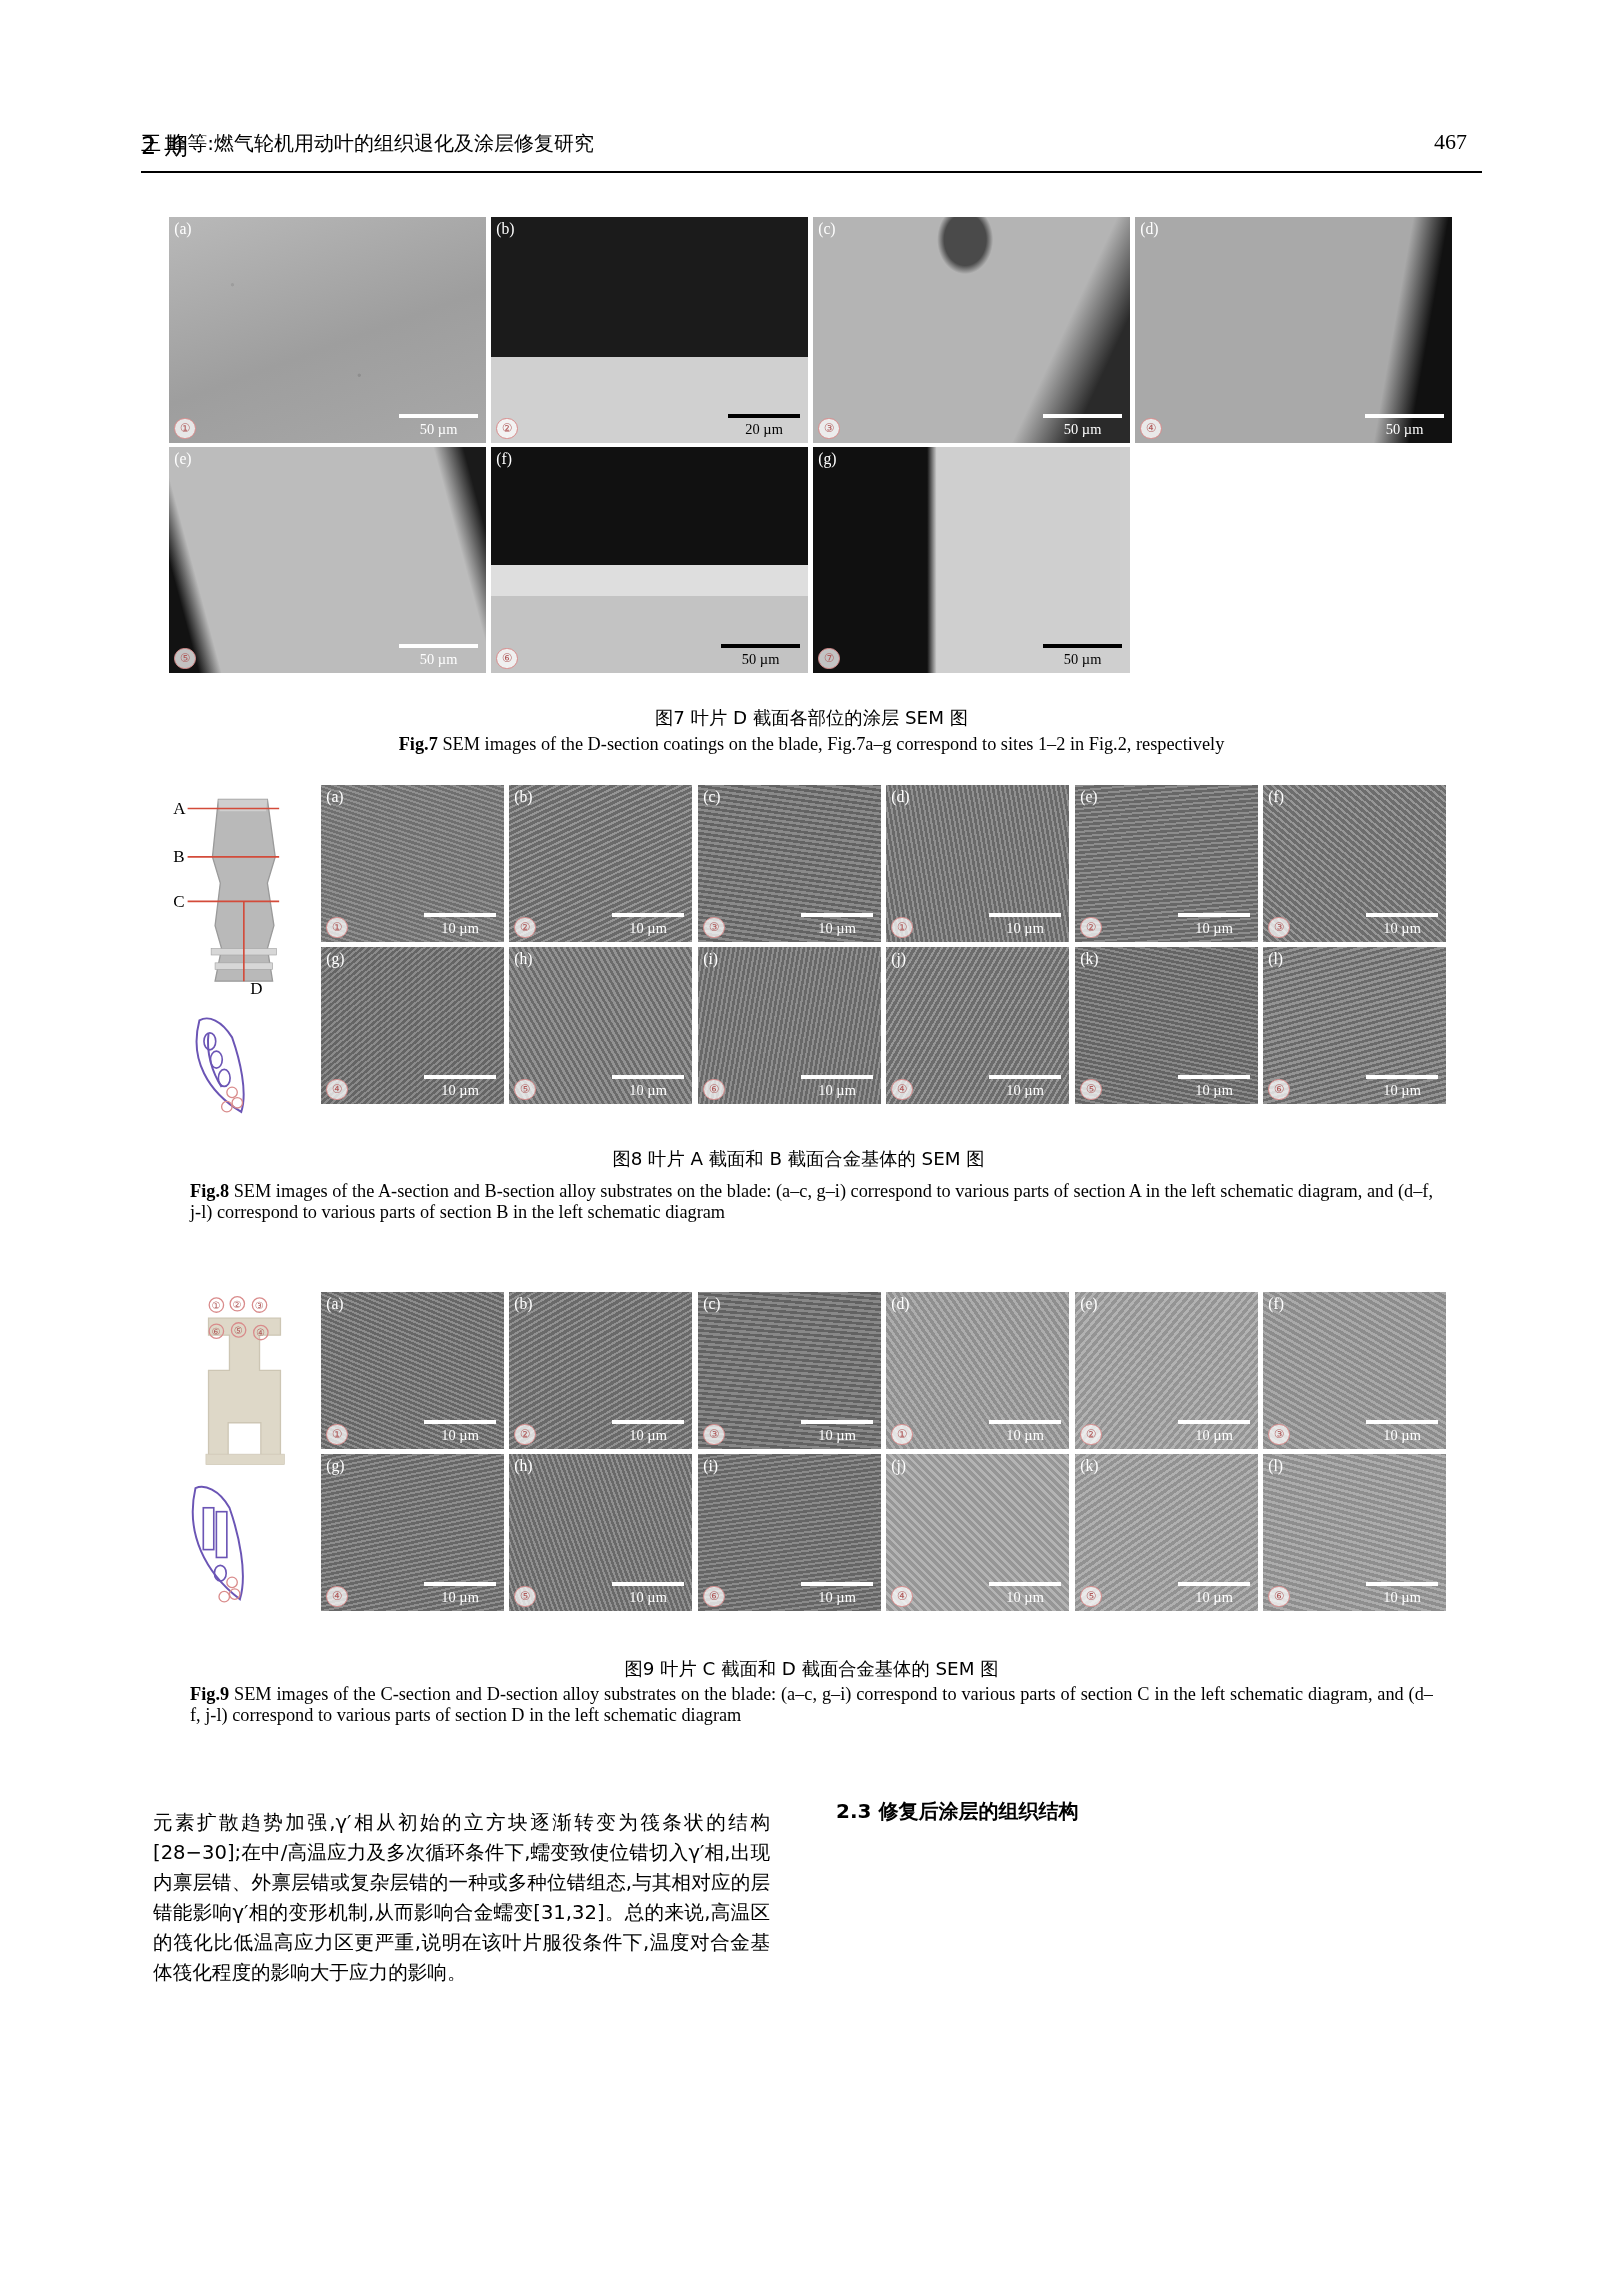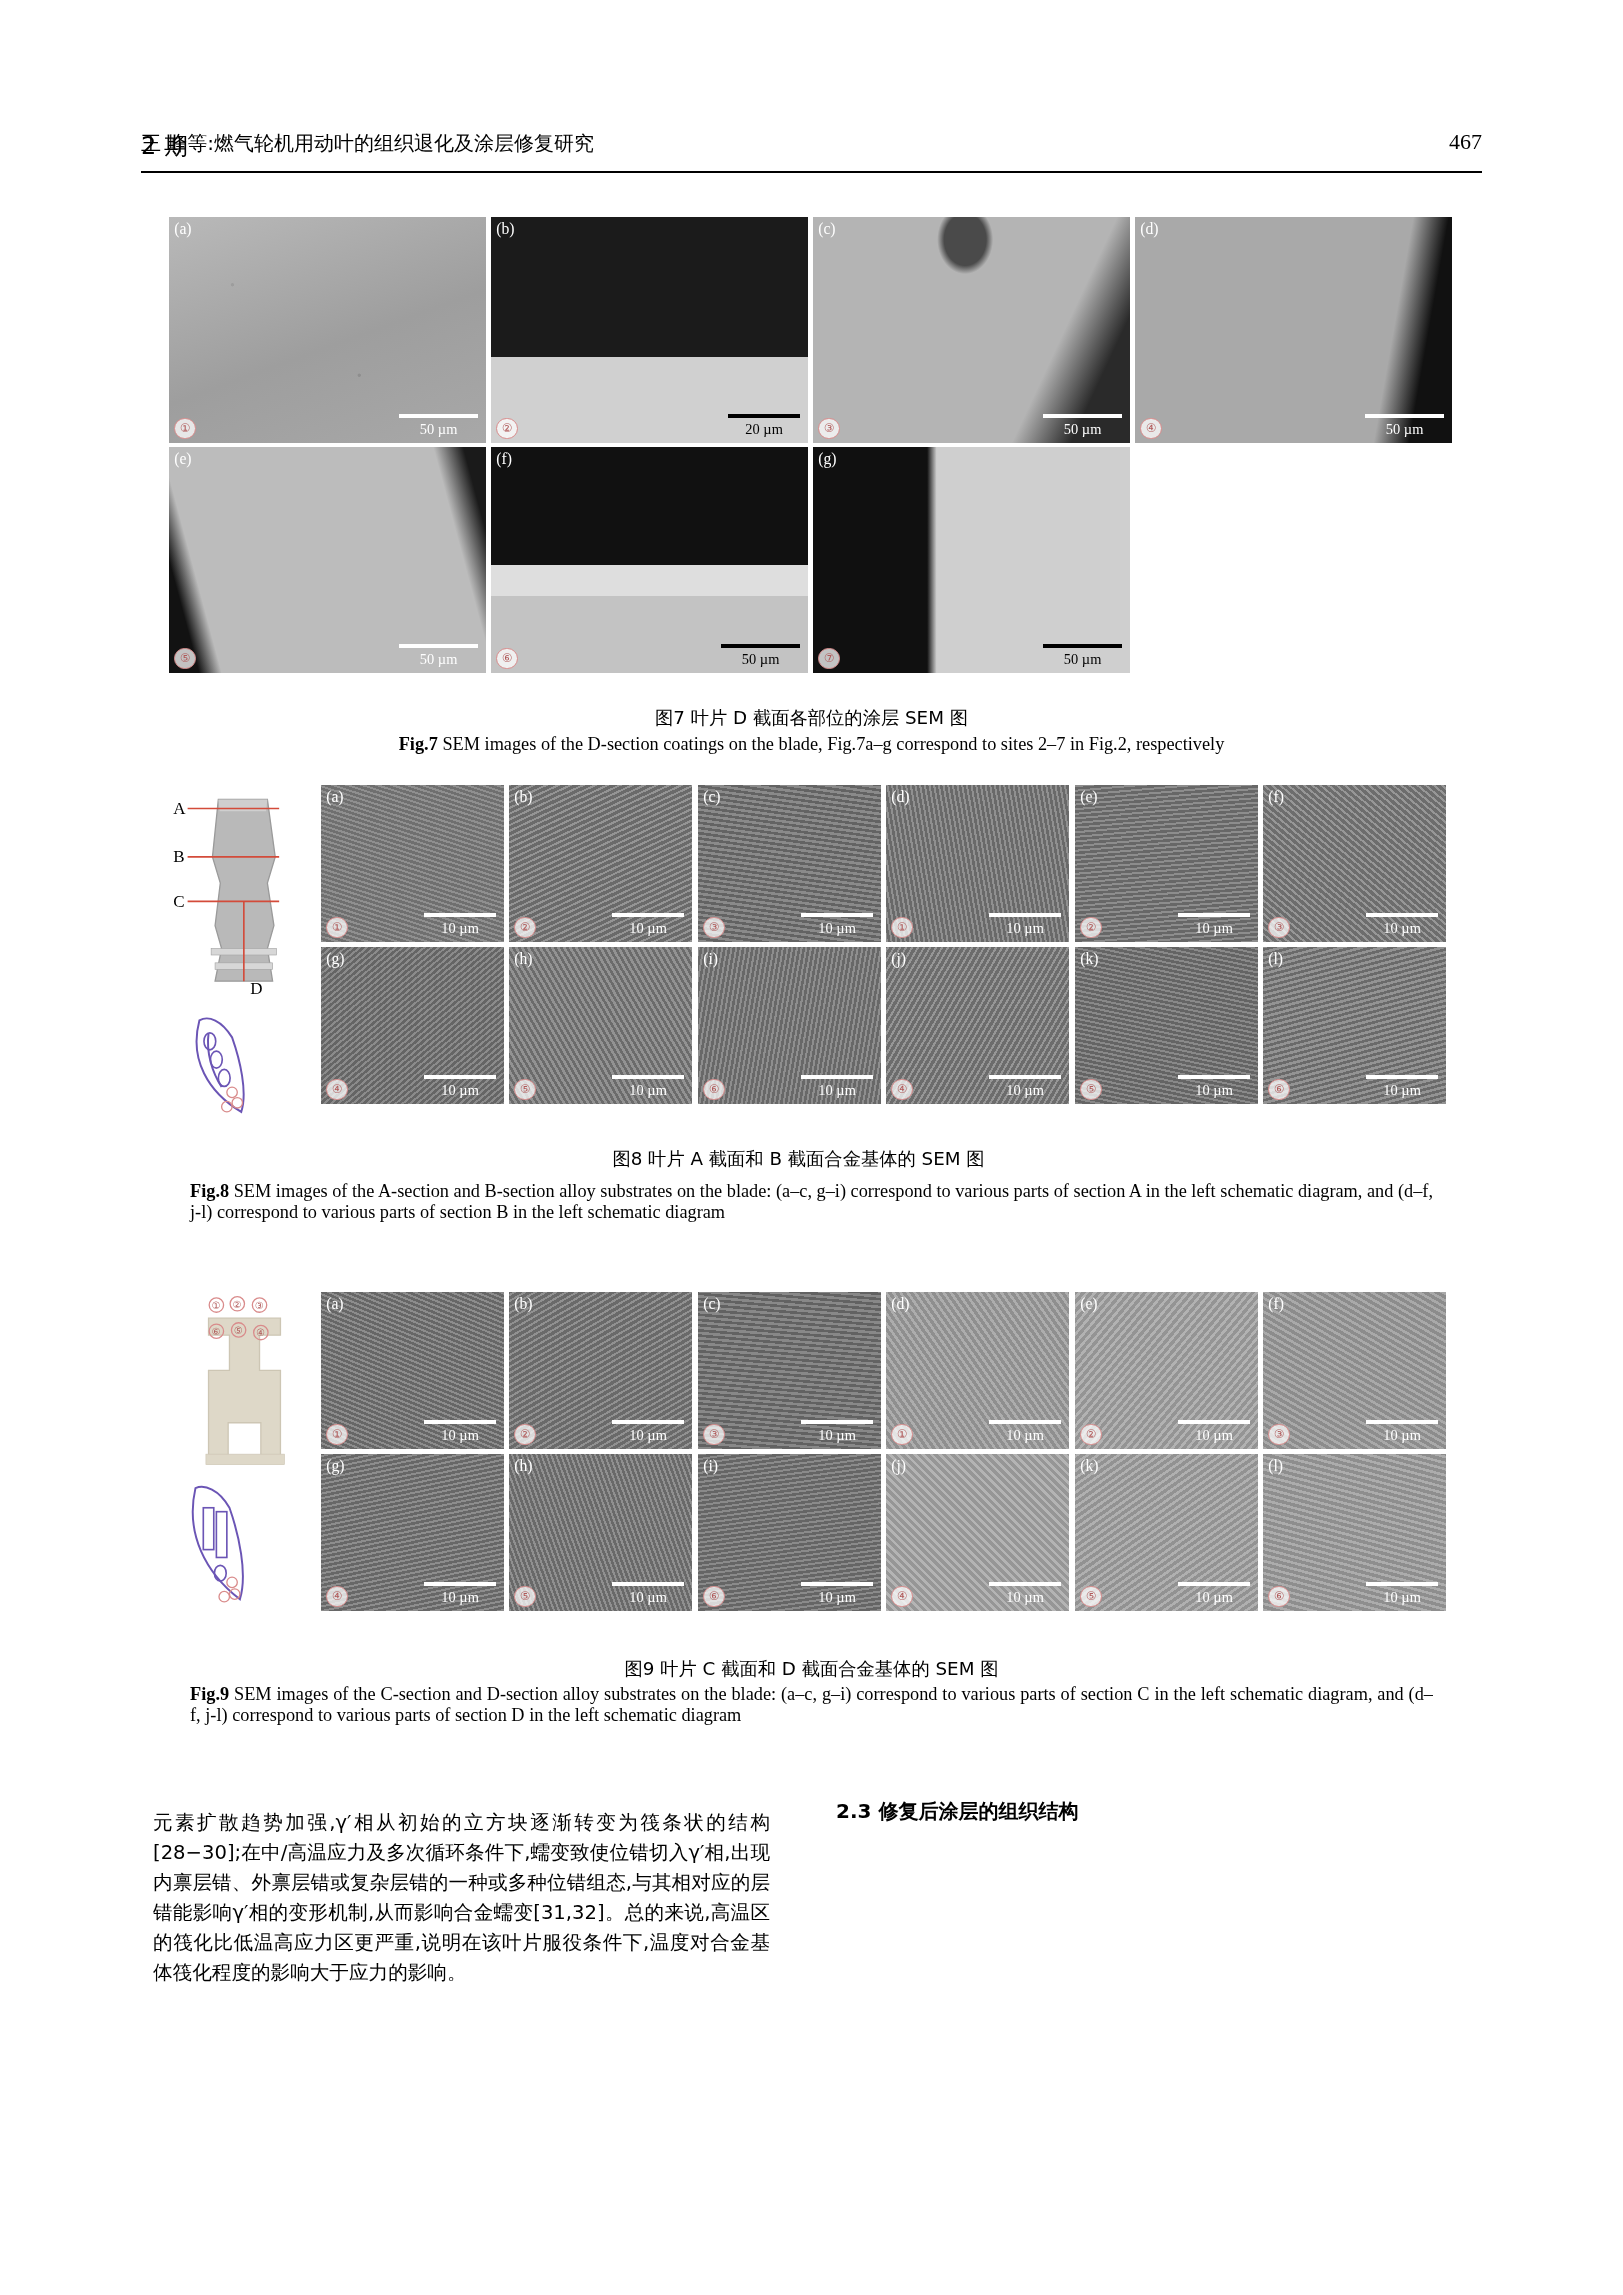--- a/index.html
+++ b/index.html
@@ -3,21 +3,21 @@
 <meta charset="utf-8">
 <style>
   html,body{margin:0;padding:0;background:#ffffff;}
   body{width:1623px;height:2295px;font-family:"Liberation Serif",serif;color:#000;}
   .page{position:relative;width:1623px;height:2295px;box-sizing:border-box;padding:0;}
 
   
   .header{position:absolute;left:141px;top:130px;width:1341px;height:39px;}
   .header .issue{position:absolute;left:0;top:0;font-size:24px;font-family:"DejaVu Sans",sans-serif;}
   .header .title{position:absolute;left:0;right:0;top:0;font-size:20px;font-family:"DejaVu Sans",sans-serif;}
-  .header .pageno{position:absolute;right:0;top:-1.3px;font-size:22px;font-family:"Liberation Serif",serif;}
+  .header .pageno{position:absolute;right:15px;top:-1.3px;font-size:22px;font-family:"Liberation Serif",serif;}
   .rule{position:absolute;left:141px;top:171px;width:1341px;height:2px;background:#000;}
 
   
   .panel{position:absolute;overflow:hidden;background:#888;}
   .plabel{position:absolute;left:5.2px;top:2.6px;color:#fff;font-size:15.7px;font-family:"Liberation Serif",serif;}
   .sitebadge{position:absolute;left:5.2px;bottom:3.9px;width:19.6px;height:19.6px;border-radius:50%;border:1.3px solid #d98b8b;color:#b05a5a;font-size:11.8px;line-height:18.3px;text-align:center;background:rgba(255,255,255,.75);font-family:"DejaVu Sans",sans-serif;}
   .scale{position:absolute;right:7.9px;bottom:5.2px;color:#fff;font-size:14.4px;font-family:"Liberation Serif",serif;text-align:center;}
   .scale .bar{height:3.9px;background:#fff;margin:0 auto 2.6px auto;}
   .scale.blk{color:#000;}
   .scale.blk .bar{background:#000;}
@@ -86,21 +86,21 @@
     </div>
 
     <div class="panel" style="left:644px;top:230px;width:317px;height:226px;background:linear-gradient(90deg,#101010 0 36%,#cfcfcf 39% 100%);">
       <div class="plabel">(g)</div>
       <div class="sitebadge">⑦</div>
       <div class="scale blk"><div class="bar" style="width:79px"></div><span>50 µm</span></div>
     </div>
   </div>
 
   <div class="capzh" style="position:absolute;left:141px;top:705px;width:1341px;">图7 叶片 D 截面各部位的涂层 SEM 图</div>
-  <div class="capen" style="position:absolute;left:141px;top:734px;width:1341px;text-align:center;"><b style="font-family:'Liberation Serif',serif;">Fig.7</b> <span id="f7en">SEM images of the D-section coatings on the blade, Fig.7a–g correspond to sites 2–7 in Fig.2, respectively</span></div>
+  <div class="capen" style="position:absolute;left:141px;top:734px;width:1341px;text-align:center;"><b style="font-family:'Liberation Serif',serif;">Fig.7</b> <span id="f7en">SEM images of the D-section coatings on the blade, Fig.7a–g correspond to sites 1–2 in Fig.2, respectively</span></div>
 
   <div style="position:absolute;left:169px;top:785px;width:1283px;height:340px;">
 
     <svg width="151" height="340" viewBox="0 0 230 520" style="position:absolute;left:0;top:0;">
       <path d="M75 22 L150 22 L162 110 L150 150 L160 215 L150 250 L158 300 L70 300 L80 250 L70 215 L78 150 L66 110 Z" fill="#b9b9b9" stroke="#9a9a9a" stroke-width="2"></path>
       <path d="M75 22 L150 22 L148 40 L77 40 Z" fill="#cfcfcf"></path>
       <rect x="64" y="250" width="100" height="10" fill="#d7d7d7" stroke="#a5a5a5"></rect>
       <rect x="70" y="272" width="88" height="10" fill="#d7d7d7" stroke="#a5a5a5"></rect>
       <line x1="28" y1="36" x2="168" y2="36" stroke="#d34b3a" stroke-width="2.5"></line>
       <line x1="28" y1="110" x2="168" y2="110" stroke="#d34b3a" stroke-width="2.5"></line>

